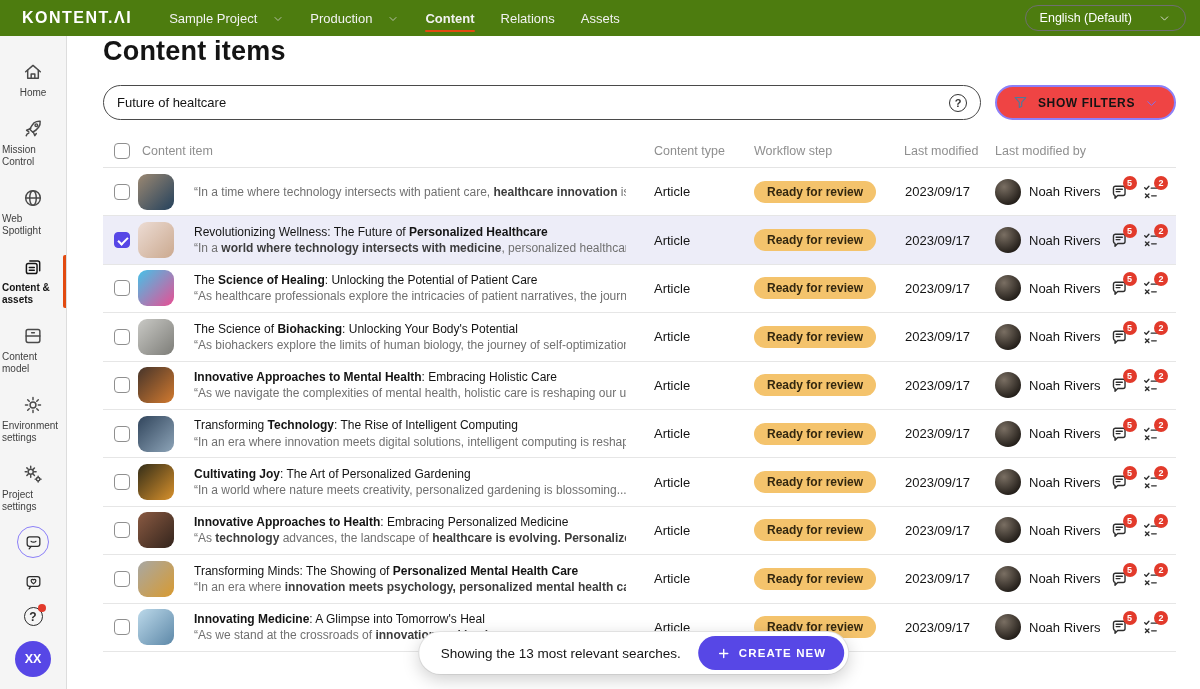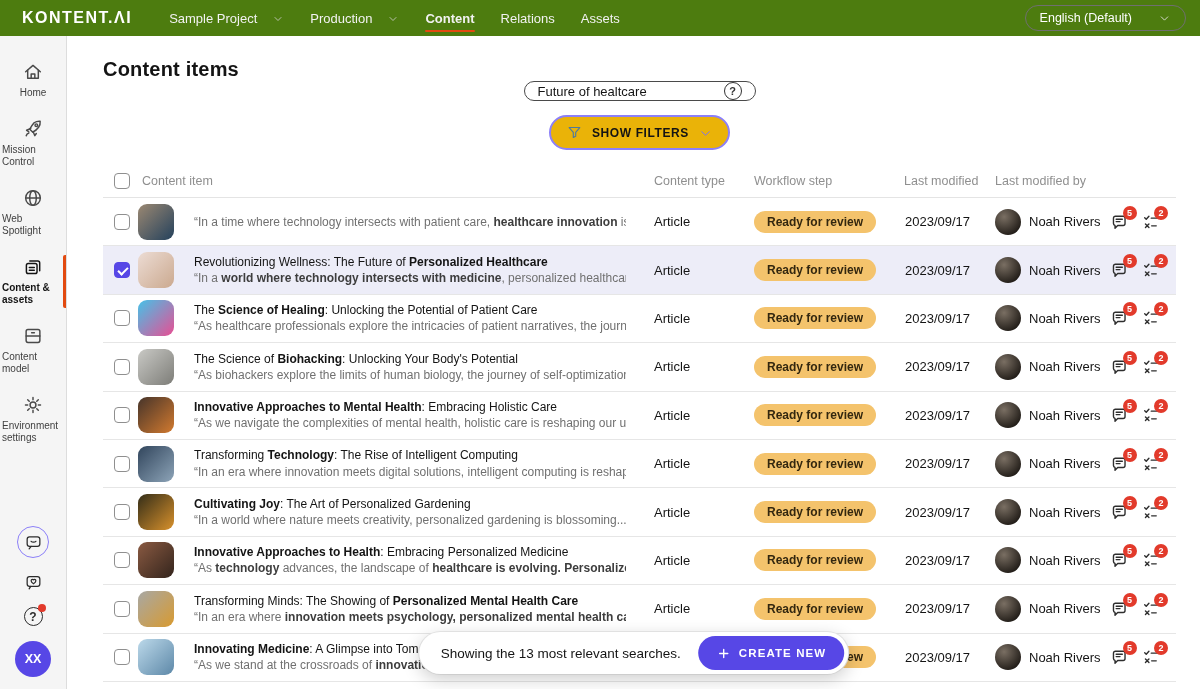--- a/index.html
+++ b/index.html
@@ -45,30 +45,30 @@
     font-size:12px; font-weight:700; color:#2c2c2c; display:flex; align-items:center;
     justify-content:center; cursor:pointer; position:relative; }
   .help-circ .dot { position:absolute; top:-4px; right:-4px; width:8px; height:8px;
     border-radius:50%; background:var(--alert-red); }
   .user-avatar { width:36px; height:36px; border-radius:50%; background:var(--accent);
     color:#fff; font-size:12.5px; font-weight:700; display:flex; align-items:center;
     justify-content:center; cursor:pointer; }
 
   
   .main { flex:1; position:relative; padding:0 24px 0 36px; background:#fff; }
-  h1 { font-size:20px; font-weight:800; color:#141414; margin-top:22px; letter-spacing:.2px; }
-
-  .search-row { display:flex; gap:14px; align-items:center;flex-direction:column; }
+  h1 { font-size:27px; font-weight:800; color:#141414; letter-spacing:.2px; }
+
+  .search-row { display:flex; gap:14px; margin-top:18px; align-items:center; }
   .search-box { flex:1; height:35px; border:1px solid #4a4a4a; border-radius:18px;
     display:flex; align-items:center; padding:0 13px; gap:10px; background:#fff; }
   .search-box input { flex:1; border:none; outline:none; font-size:13px; color:#141414;
     font-family:"Liberation Sans", sans-serif; background:transparent; }
   .q-circ { width:18px; height:18px; border:1.5px solid #333; border-radius:50%; font-size:11px;
     font-weight:700; color:#333; display:flex; align-items:center; justify-content:center; cursor:pointer; }
-  .filters-btn { height:35px; border:2px solid var(--accent-light); border-radius:18px; background:#eab308;
+  .filters-btn { height:35px; border:2px solid var(--accent-light); border-radius:18px; background:#ef4444;
     display:flex; align-items:center; gap:9px; padding:0 15px; cursor:pointer; }
   .filters-btn .funnel { width:17px; height:17px; color:#4e7a9c; display:inline-flex; }
   .filters-btn .flabel { font-size:12px; font-weight:700; letter-spacing:.6px; color:#141414; }
   .filters-btn .chev { width:15px; height:15px; color:#7d72f2; display:inline-flex; margin-top:2px; }
 
   
   .grid { display:grid; grid-template-columns:34px 52px 1fr 100px 150px 100px 118px 52px 16px;
     align-items:center; }
   .thead { height:34px; margin-top:14px; border-bottom:1px solid #e4e4e4; color:#8f8f8f;
     font-size:12.5px; }
@@ -232,20 +232,31 @@
   <div class="side-item">
     <span class="sicon" data-icon="gear">
             <svg viewBox="0 0 24 24">
               <circle cx="12" cy="12" r="3.2"></circle>
               <path d="M12 3.8v2.4M12 17.8v2.4M20.2 12h-2.4M6.2 12H3.8M17.8 6.2l-1.7 1.7M7.9 16.1l-1.7 1.7M17.8 17.8l-1.7-1.7M7.9 7.9 6.2 6.2"></path>
             </svg>
           </span>
     <span class="slabel">Environment settings</span>
   </div>
 
+  <div class="side-item">
+    <span class="sicon" data-icon="gears">
+            <svg viewBox="0 0 24 24">
+              <circle cx="9.5" cy="9.5" r="2.8"></circle>
+              <path d="M9.5 3.6v1.9M9.5 13.6v1.9M15.4 9.5h-1.9M5.4 9.5H3.5M13.6 5.4l-1.3 1.3M6.6 12.4l-1.3 1.3M13.6 13.6l-1.3-1.3M6.6 6.6 5.3 5.3"></path>
+              <circle cx="17.6" cy="17.6" r="1.9"></circle>
+              <path d="M17.6 14.4v1.1M17.6 19.7v1.1M20.8 17.6h-1.1M15.5 17.6h-1.1"></path>
+            </svg>
+          </span>
+    <span class="slabel">Project settings</span>
+  </div>
 </div>
     <div class="side-bottom">
       <div class="fb-circle">
         <span class="sicon" data-icon="chat">
             <svg viewBox="0 0 24 24">
               <rect x="4" y="5" width="16" height="12" rx="3"></rect>
               <path d="M9 17l-2.5 3"></path>
               <path d="M9 10.5c1.2 1.5 4.8 1.5 6 0"></path>
             </svg>
           </span>

